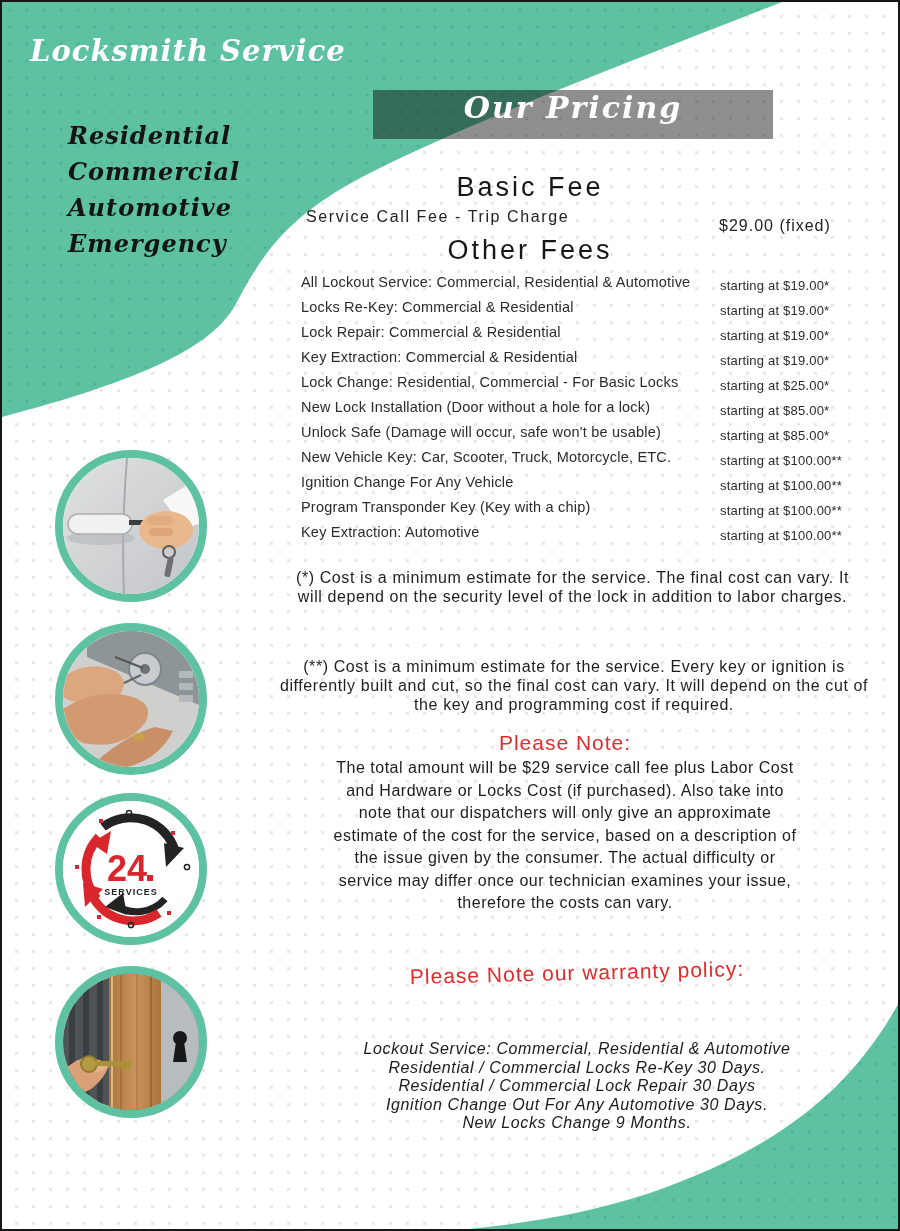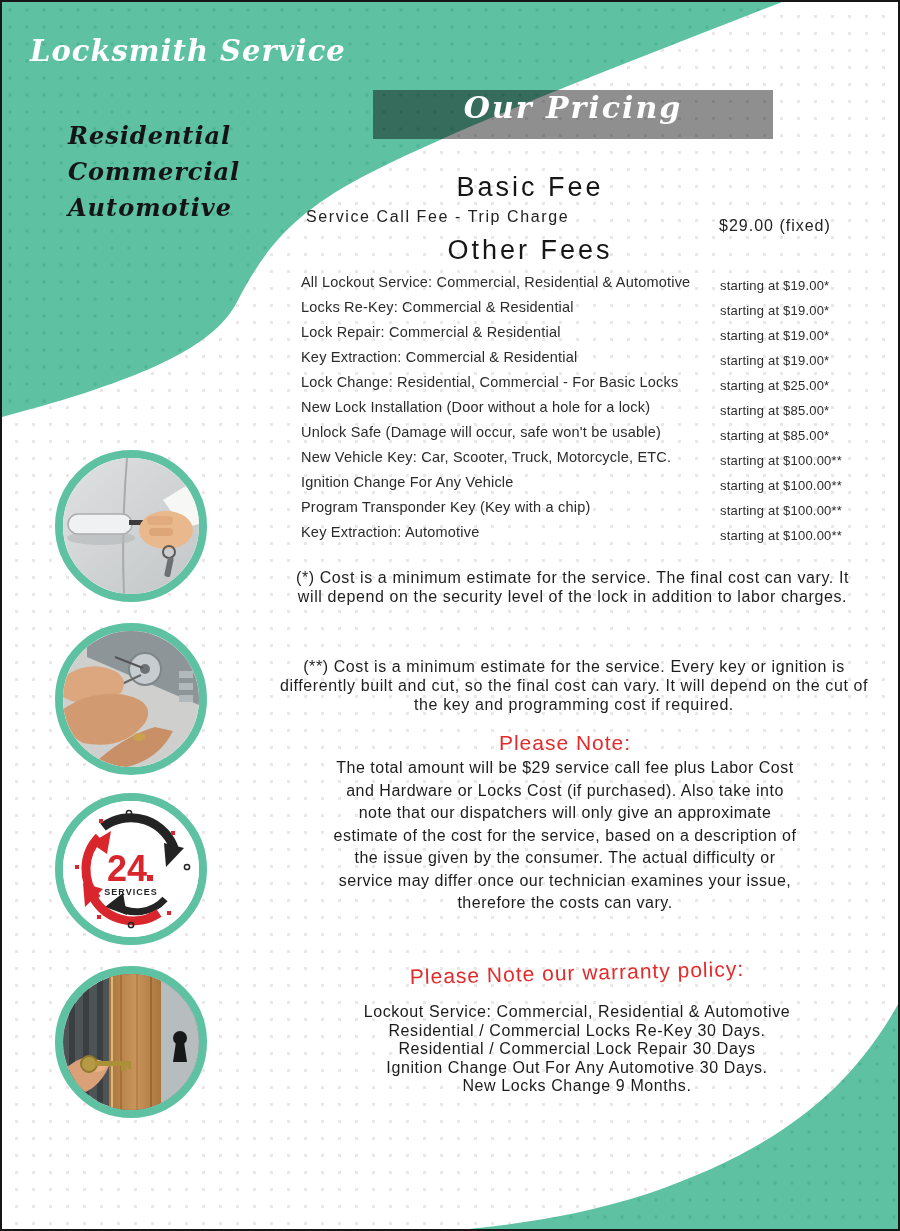--- a/index.html
+++ b/index.html
@@ -30,21 +30,21 @@
   .fee-row{position:relative;height:25px;}
   .fee-row .label{position:absolute;left:0;top:4px;font-size:14.5px;letter-spacing:.2px;color:#2b2b2b;white-space:nowrap;}
   .fee-row .price{position:absolute;left:419px;top:8px;font-size:13px;letter-spacing:.2px;color:#2b2b2b;white-space:nowrap;}
   .note{text-align:center;font-size:16px;line-height:19px;letter-spacing:.6px;color:#1e1e1e;z-index:3;}
   .note1{left:288px;top:566px;width:565px;}
   .note2{left:272px;top:655px;width:600px;}
   .red-head{color:#e22b2b;font-size:21px;letter-spacing:1px;text-align:center;z-index:3;}
   .pn-head{left:363px;top:729px;width:400px;}
   .pn-body{left:330px;top:755px;width:466px;text-align:center;font-size:16px;line-height:22.5px;letter-spacing:.5px;color:#1c1c1c;z-index:3;}
   .w-head{left:375px;top:959px;width:400px;transform:rotate(-1.4deg);}
-  .w-list{left:315px;top:1001px;width:520px;text-align:center;z-index:3;}
+  .w-list{left:315px;top:1038px;width:520px;text-align:center;z-index:3;font-style:italic;}
   .w-line{font-size:16px;line-height:18.5px;letter-spacing:.6px;color:#1b1b1b;}
   
   .circle{position:absolute;left:53px;width:152px;height:152px;box-sizing:border-box;border:8px solid #5ec1a2;
     border-radius:50%;overflow:hidden;background:#fff;z-index:3;}
   .c1{top:448px;} .c2{top:621px;} .c3{top:791px;} .c4{top:964px;}
 </style>
 </head>
 <body>
 
 <div class="page">
@@ -59,20 +59,21 @@
     <path fill="url(#td)" d="M0 0 H780 C640 55 480 115 370 170 C290 210 262 248 235 300 C212 345 140 378 0 415 Z"></path>
     <path fill="url(#td)" d="M900 995 C848 1092 772 1148 645 1192 C563 1218 498 1224 428 1231 L900 1231 Z"></path>
   </svg>
 
   <div class="abs banner-bg"></div>
   <div class="abs brand">Locksmith Service</div>
   <div class="abs cats">
     <div class="cat">Residential</div>
     <div class="cat">Commercial</div>
     <div class="cat">Automotive</div>
+    <div class="cat">Emergency</div>
   </div>
   <div class="abs banner-text">Our Pricing</div>
 
   <div class="abs h-section h-basic">Basic Fee</div>
   <div class="abs basic-label">Service Call Fee - Trip Charge</div>
   <div class="abs basic-value">$29.00 (fixed)</div>
 
   <div class="abs h-section h-other">Other Fees</div>
   <div class="abs fees">
     <div class="fee-row">

